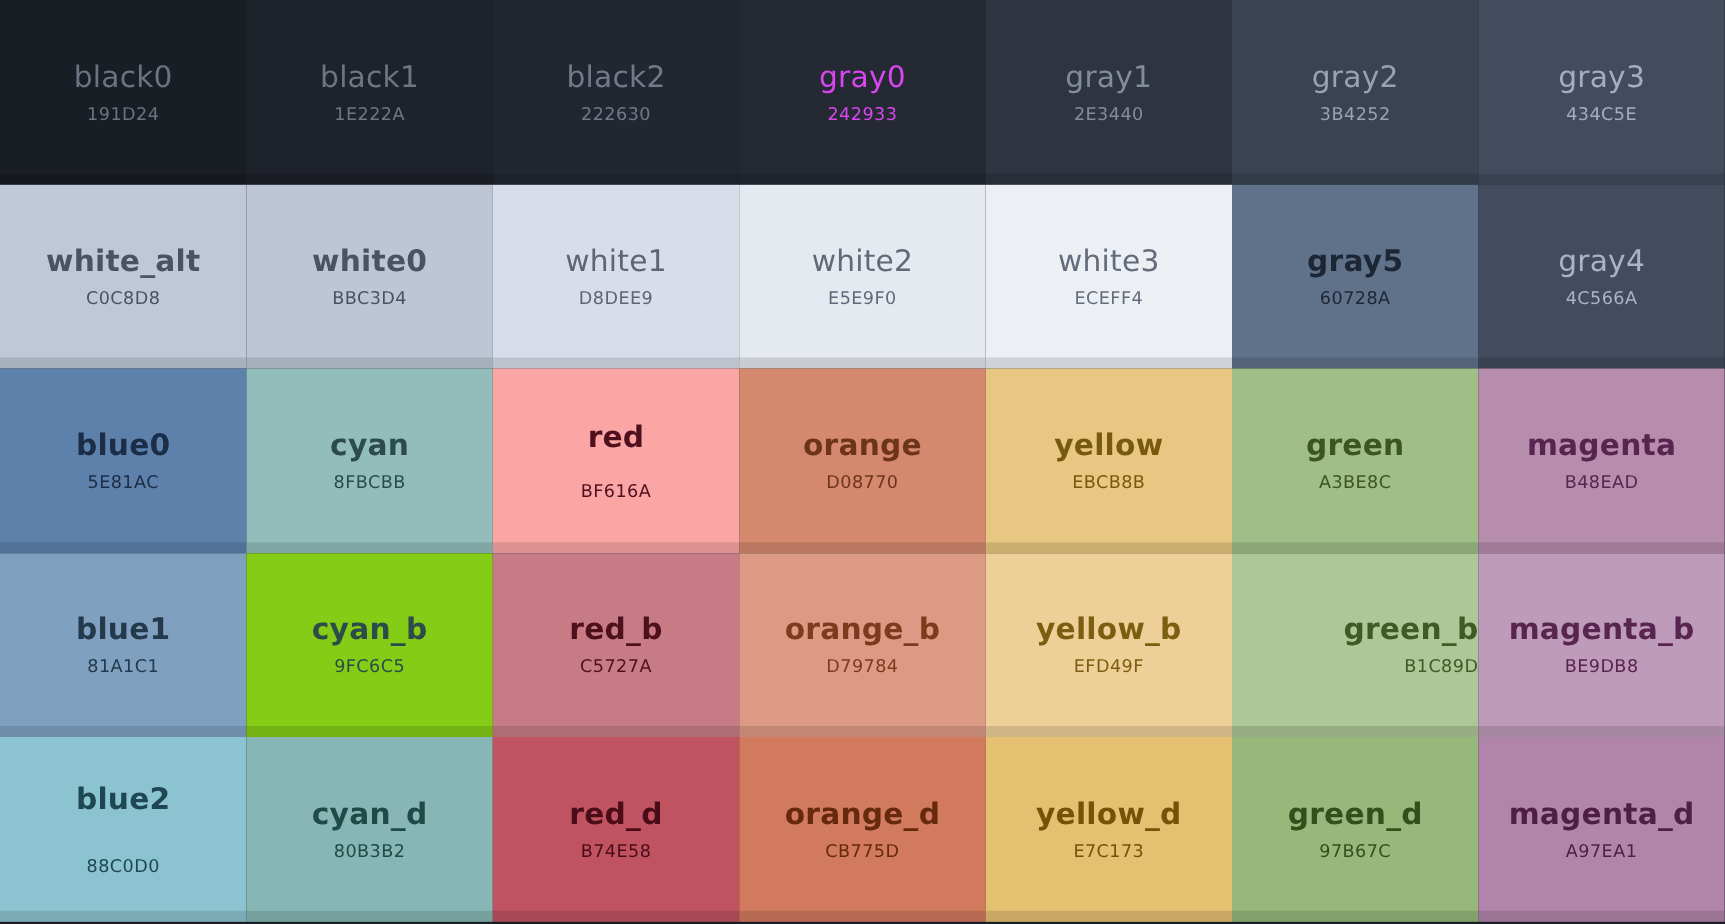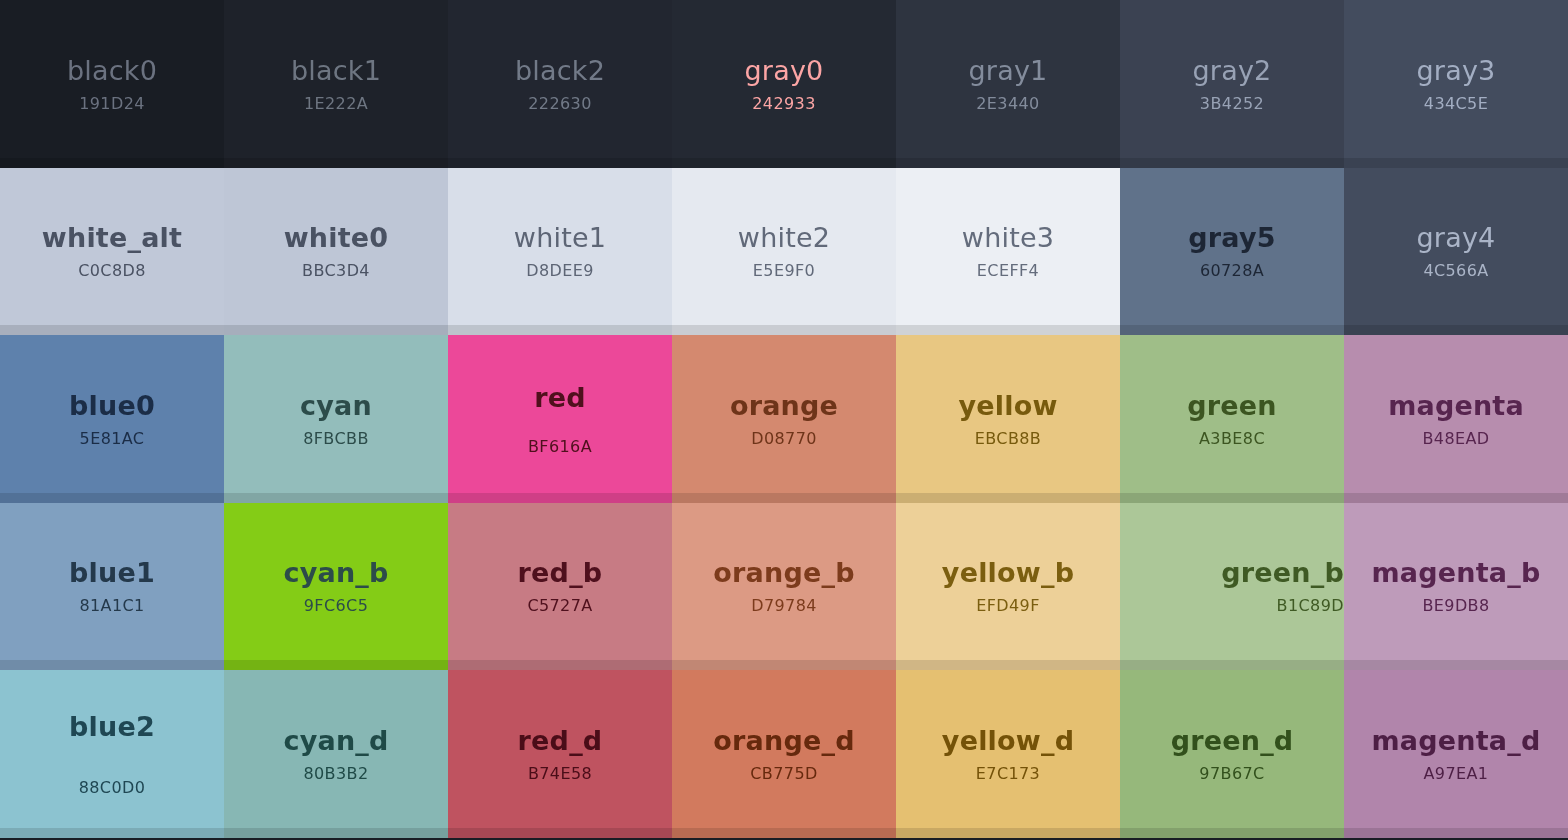--- a/index.html
+++ b/index.html
@@ -58,21 +58,21 @@
       <div class="hex">191D24</div>
     </div>
     <div class="swatch reg" style="background: rgb(30, 34, 42); color: rgb(110, 118, 130);">
       <div class="name">black1</div>
       <div class="hex">1E222A</div>
     </div>
     <div class="swatch reg" style="background: rgb(34, 38, 48); color: rgb(114, 122, 136);">
       <div class="name">black2</div>
       <div class="hex">222630</div>
     </div>
-    <div class="swatch reg" style="background: rgb(36, 41, 51); color: #fca5a5;">
+    <div class="swatch reg" style="background: rgb(36, 41, 51); color: #d946ef;">
       <div class="name">gray0</div>
       <div class="hex">242933</div>
     </div>
     <div class="swatch reg" style="background: rgb(46, 52, 64); color: rgb(131, 140, 156);">
       <div class="name">gray1</div>
       <div class="hex">2E3440</div>
     </div>
     <div class="swatch reg" style="background: rgb(59, 66, 82); color: rgb(152, 162, 181);">
       <div class="name">gray2</div>
       <div class="hex">3B4252</div>
@@ -110,21 +110,21 @@
       <div class="hex">4C566A</div>
     </div>
     <div class="swatch bold" style="background: rgb(94, 129, 172); color: rgb(27, 45, 71);">
       <div class="name">blue0</div>
       <div class="hex">5E81AC</div>
     </div>
     <div class="swatch bold" style="background: rgb(147, 189, 187); color: rgb(44, 76, 74);">
       <div class="name">cyan</div>
       <div class="hex">8FBCBB</div>
     </div>
-    <div class="swatch bold" style="background: #ec4899; color: rgb(79, 16, 29); gap: 16px;">
+    <div class="swatch bold" style="background: #fca5a5; color: rgb(79, 16, 29); gap: 16px;">
       <div class="name">red</div>
       <div class="hex">BF616A</div>
     </div>
     <div class="swatch bold" style="background: rgb(212, 137, 111); color: rgb(110, 52, 25);">
       <div class="name">orange</div>
       <div class="hex">D08770</div>
     </div>
     <div class="swatch bold" style="background: rgb(232, 199, 130); color: rgb(119, 90, 13);">
       <div class="name">yellow</div>
       <div class="hex">EBCB8B</div>

